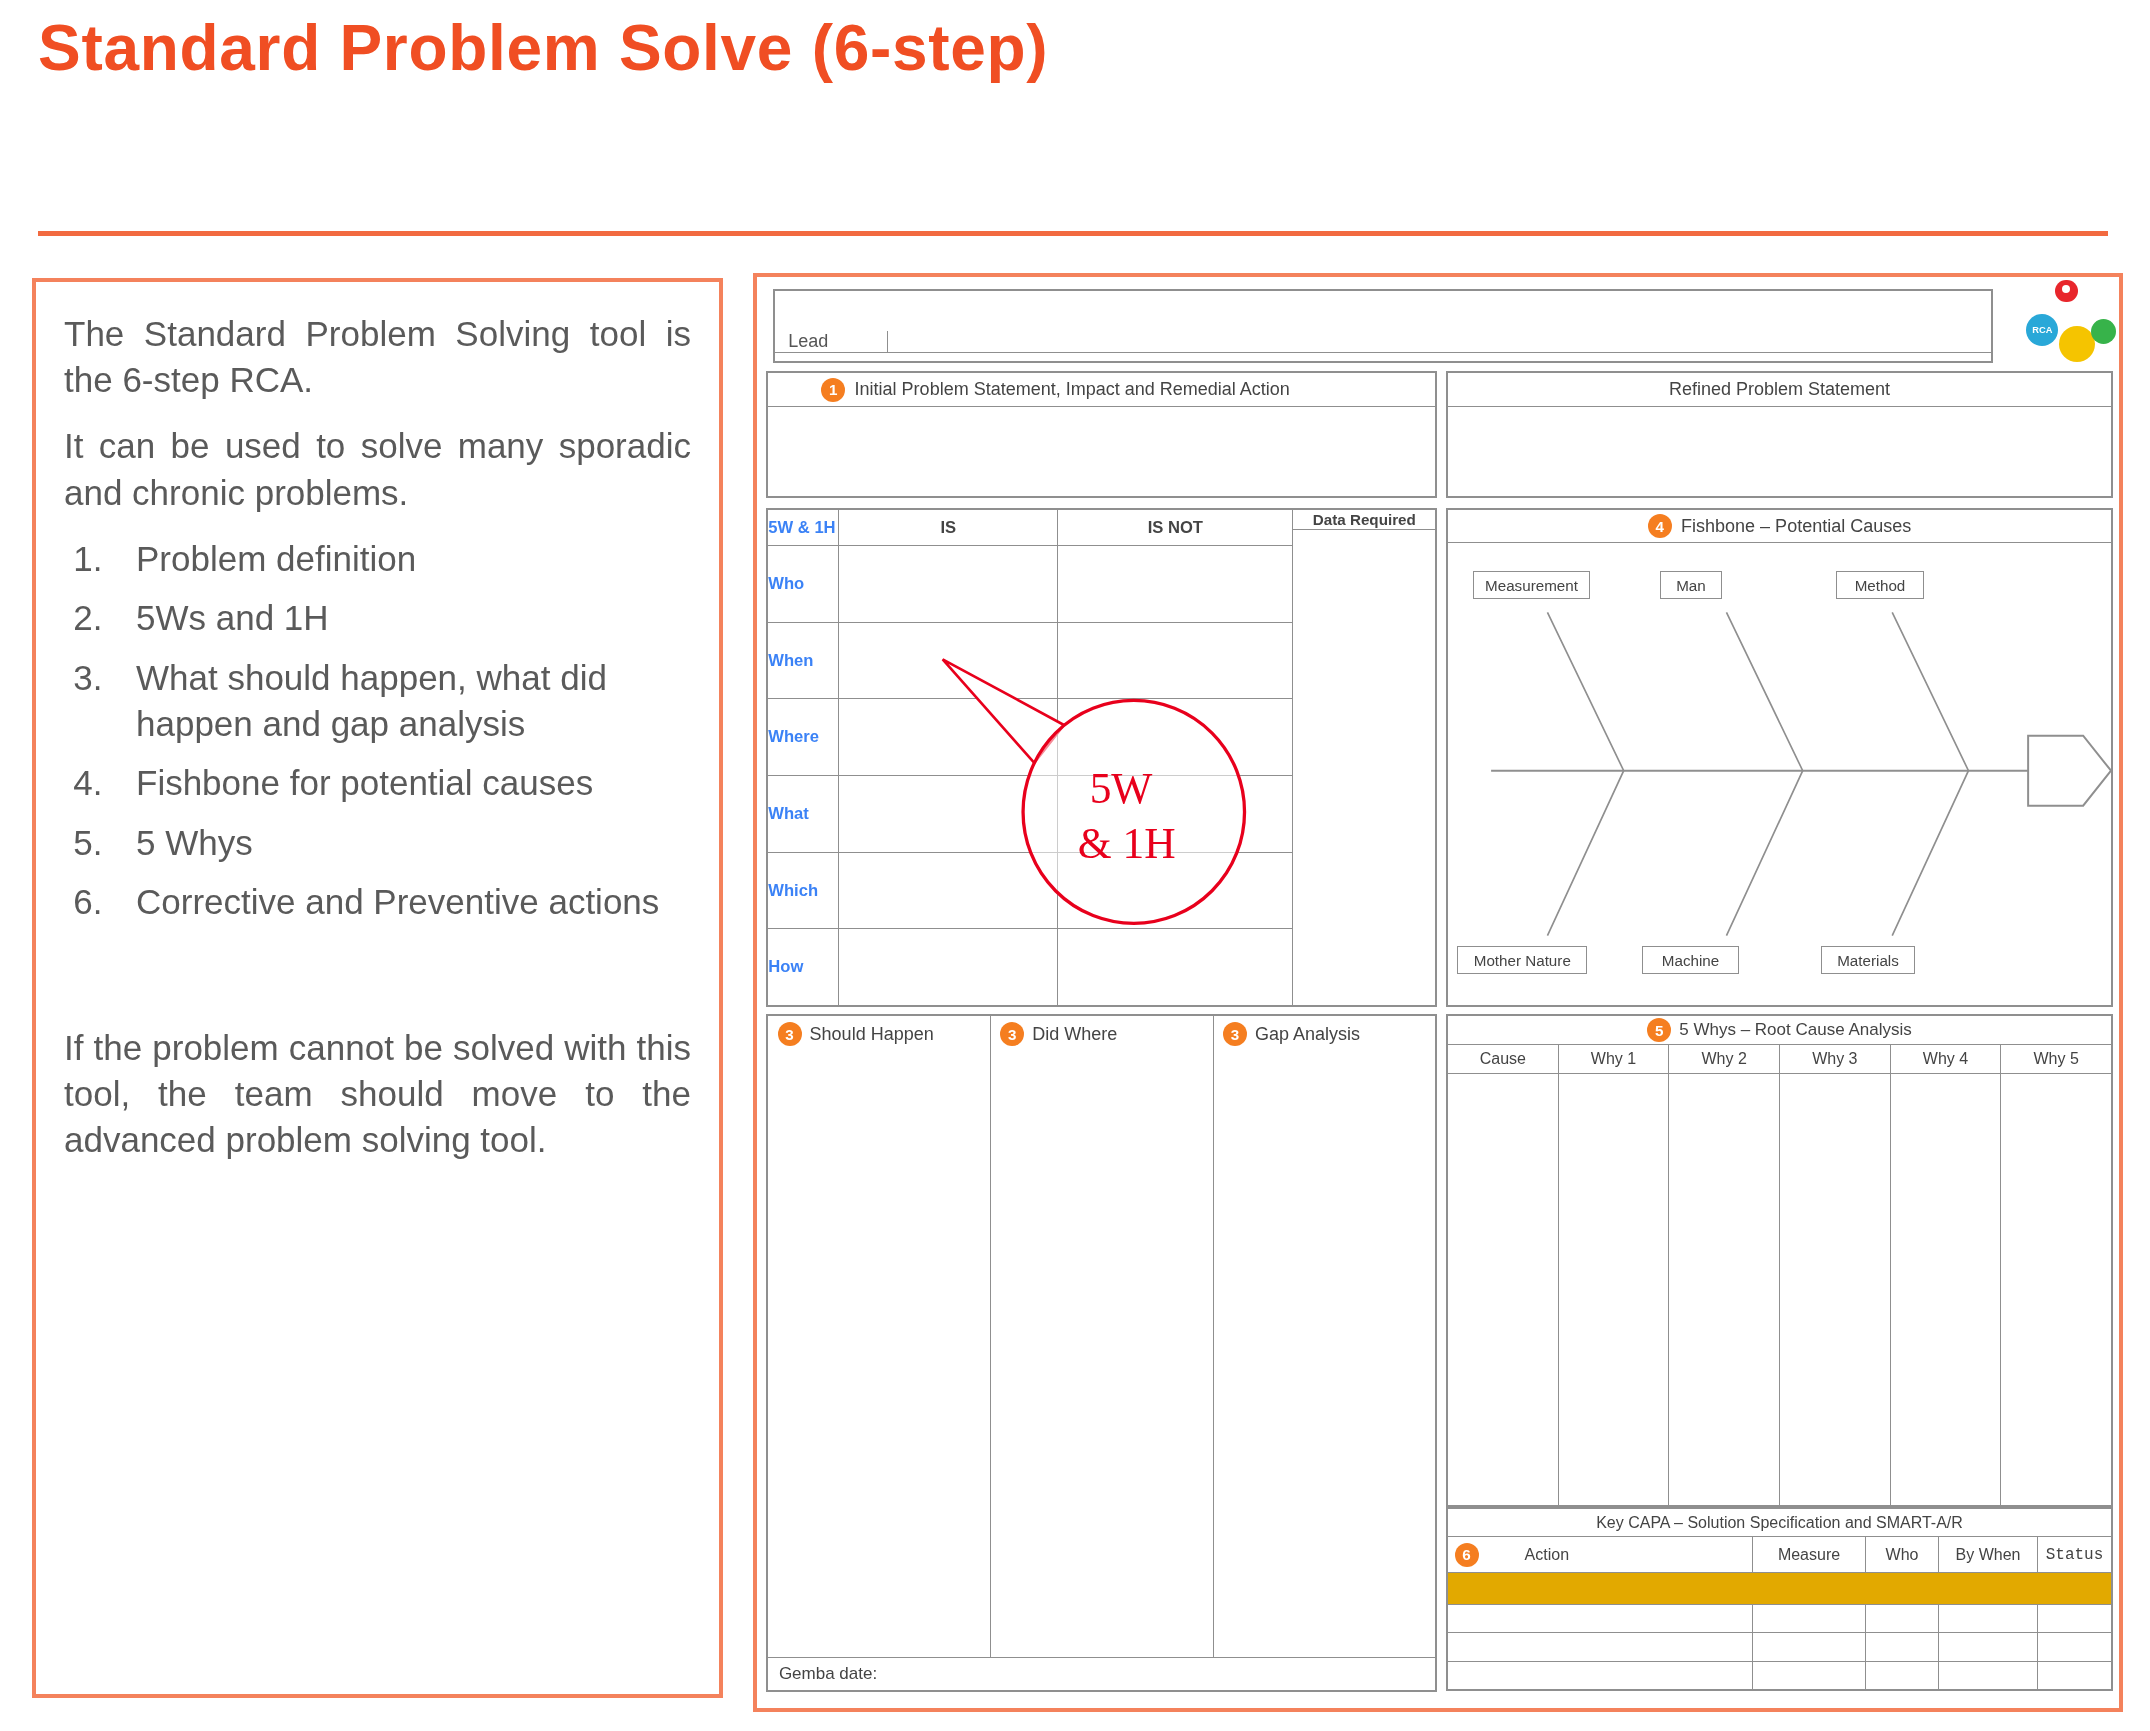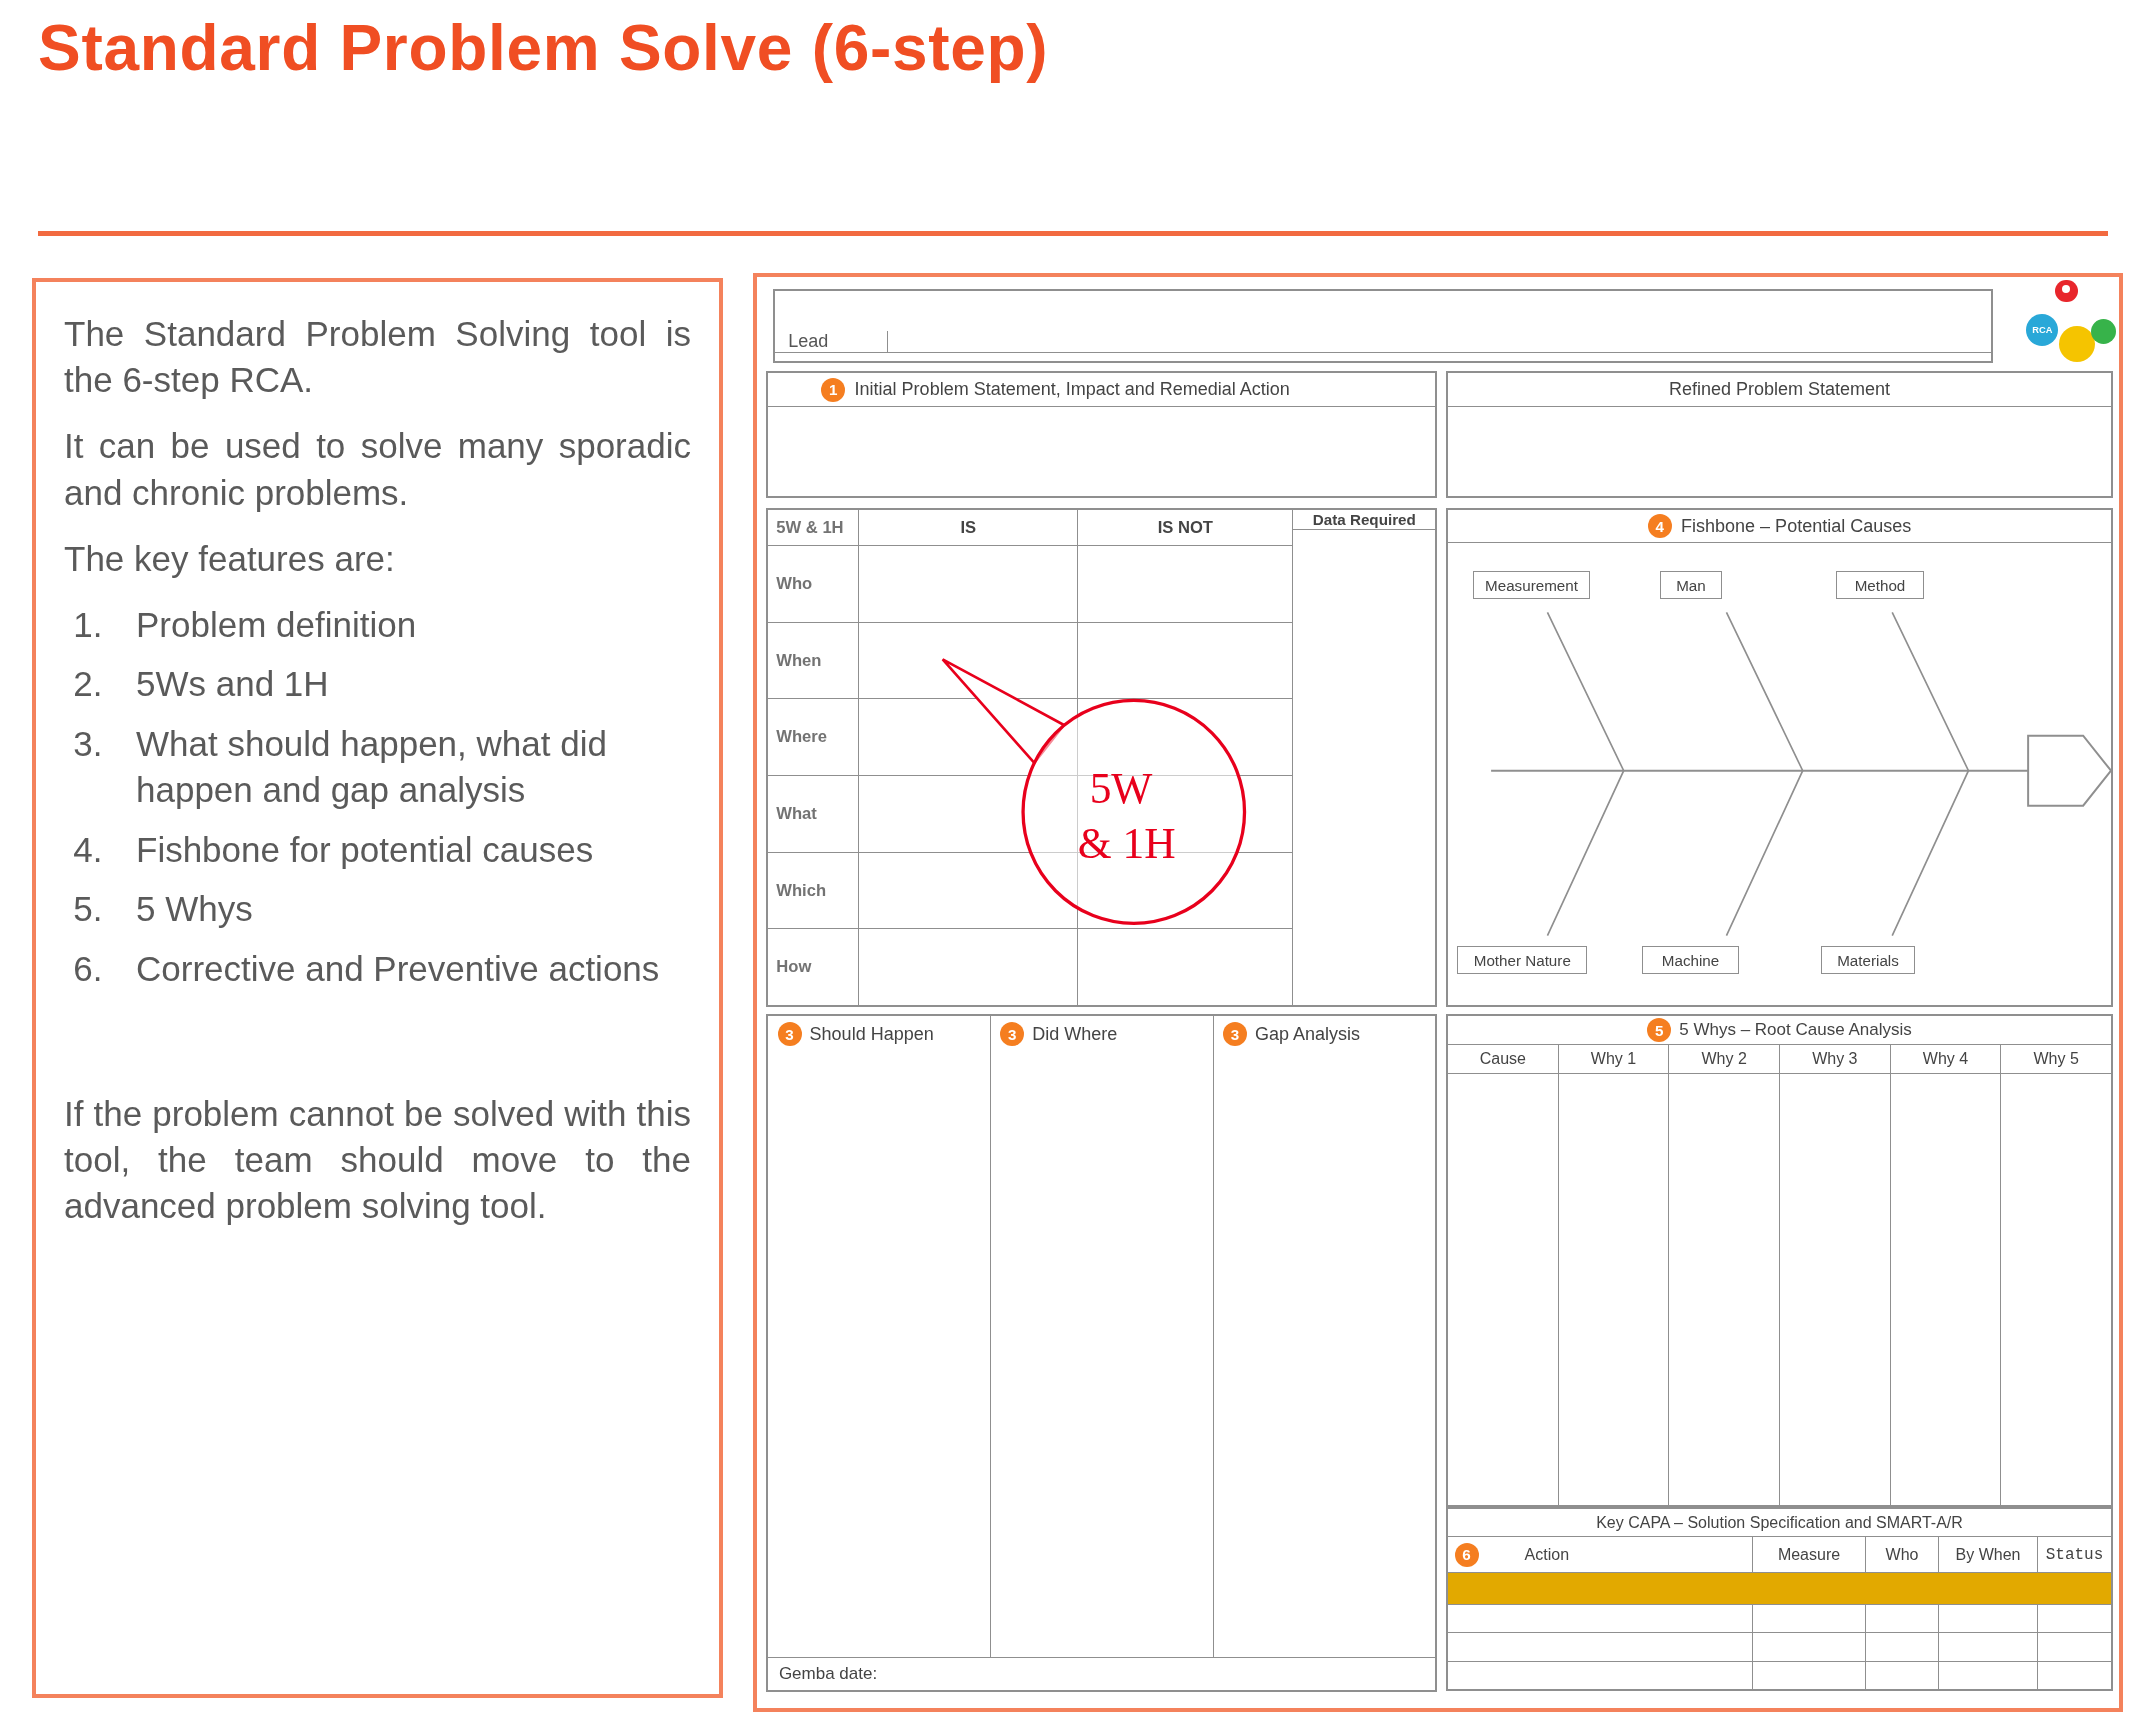--- a/index.html
+++ b/index.html
@@ -65,22 +65,22 @@
   .numcircle { display:inline-flex; width:24px; height:24px; border-radius:50%;
                background:#f57e20; color:#fff; font-size:15.2px; font-weight:bold;
                align-items:center; justify-content:center; flex:none; }
 
   
   .fw { border:2px solid #8f8f8f; display:flex; position:relative; }
   .fw-main { width:524px; display:flex; flex-direction:column; }
   .fw-row { display:flex; flex:1; border-bottom:1.3px solid #8f8f8f; }
   .fw-main .fw-row:last-child { border-bottom:none; }
   .fw-head { flex:none; height:36px; }
-  .fw-c0 { width:91px; border-right:1.3px solid #8f8f8f; display:flex; align-items:center;
-           padding-left:8px; font-size:16.6px; font-weight:bold; color:#737373; }
+  .fw-c0 { width:71px; border-right:1.3px solid #8f8f8f; display:flex; align-items:center;
+           font-size:16.6px; font-weight:bold; color:#3b82f6; }
   .fw-c1 { width:219px; border-right:1.3px solid #8f8f8f; }
   .fw-c2 { flex:1; }
   .fw-head .fw-c1, .fw-head .fw-c2 { display:flex; align-items:center; justify-content:center;
            font-size:16.6px; font-weight:bold; color:#444; }
   .fw-dr { width:143px; border-left:1.3px solid #8f8f8f; display:flex; flex-direction:column; }
   .fw-dr-head { height:20px; border-bottom:1.3px solid #8f8f8f; display:flex; align-items:center;
                 justify-content:center; font-size:15.2px; font-weight:bold; color:#444; }
   .fw-dr-body { flex:1; }
   .bubble-svg { position:absolute; inset:0; width:100%; height:100%; pointer-events:none; z-index:5; }
 
@@ -134,21 +134,20 @@
 <body>
 
 <div>
 
   <div class="page-title">Standard Problem Solve (6-step)</div>
   <div class="rule"></div>
 
   <div class="left-panel">
     <p>The Standard Problem Solving tool is the 6-step RCA.</p>
     <p>It can be used to solve many sporadic and chronic problems.</p>
-    <p>The key features are:</p>
     <div class="feats">
       <div class="feat">
         <span class="fnum">1.</span>
         <span>Problem definition</span>
       </div>
       <div class="feat">
         <span class="fnum">2.</span>
         <span>5Ws and 1H</span>
       </div>
       <div class="feat">

